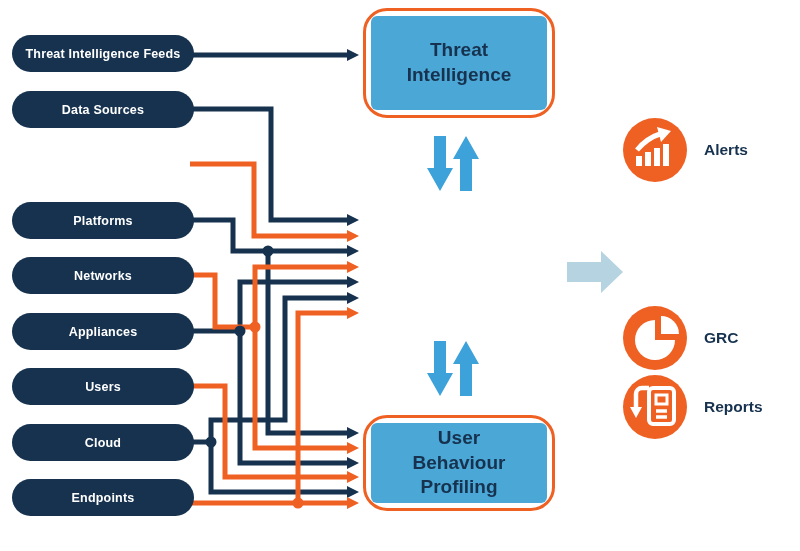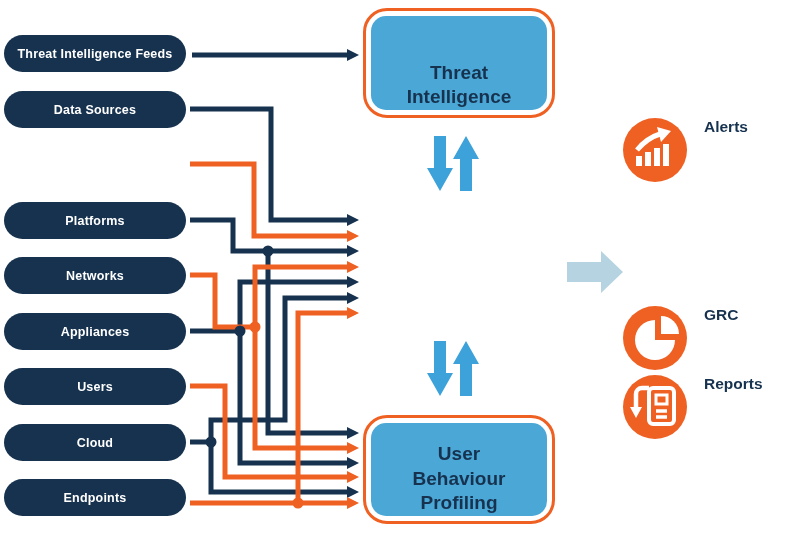--- a/index.html
+++ b/index.html
@@ -1,27 +1,27 @@
 <!DOCTYPE html>
 <html><head>
 <meta charset="utf-8">
 <style>
   html,body{margin:0;padding:0;background:#fff;}
   body{width:800px;height:551px;overflow:hidden;font-family:"Liberation Sans",sans-serif;}
   .canvas{position:relative;width:800px;height:551px;background:#ffffff;}
   .connectors{position:absolute;left:0;top:0;z-index:1;}
-  .pill{position:absolute;left:4px;width:182px;height:37px;background:#16324F;border-radius:19px;
+  .pill{position:absolute;left:12px;width:182px;height:37px;background:#16324F;border-radius:19px;
         display:flex;align-items:center;justify-content:center;z-index:2;}
   .pill span{color:#ffffff;font-size:12.5px;font-weight:bold;letter-spacing:.2px;white-space:nowrap;}
   .node{position:absolute;border:3px solid #EF6023;border-radius:24px;background:#ffffff;
         padding:5px;box-sizing:border-box;z-index:2;}
-  .node-inner{width:100%;height:100%;background:#4BA7D6;border-radius:15px;
-        display:flex;align-items:flex-end;justify-content:center;}
+  .node-inner{width:100%;height:100%;background:#4BA7D6;border-radius:6px;
+        display:flex;align-items:center;justify-content:center;}
   .node-label{color:#16324F;font-weight:bold;font-size:19px;line-height:1.3;text-align:center;white-space:pre-line;}
-  .output{position:absolute;left:623px;display:flex;gap:17px;z-index:2;}
+  .output{position:absolute;left:623px;display:flex;align-items:center;gap:17px;z-index:2;}
   .output-label{color:#16324F;font-weight:bold;font-size:15.5px;}
 </style>
 </head>
 <body>
 
 <div class="canvas">
 
   <svg class="connectors" width="800" height="551" viewBox="0 0 800 551">
     <defs>
       <marker id="an" markerUnits="userSpaceOnUse" markerWidth="14" markerHeight="14" refX="1" refY="6" orient="auto">
@@ -100,21 +100,21 @@
   <div class="pill" style="top:479px">
       <span>Endpoints</span>
     </div>
 
   <div class="node" style="left:363px;top:8px;width:192px;height:110px">
     <div class="node-inner">
       <span class="node-label">Threat
 Intelligence</span>
     </div>
   </div>
-  <div class="node" style="left:363px;top:415px;width:192px;height:109px">
+  <div class="node" style="left:363px;top:415px;width:192px;height:96px">
     <div class="node-inner">
       <span class="node-label">User
 Behaviour
 Profiling</span>
     </div>
   </div>
 
   <div class="output" style="top:118px">
     <svg width="64" height="64" viewBox="0 0 64 64">
       <circle cx="32" cy="32" r="32" fill="#EF6023"></circle>

